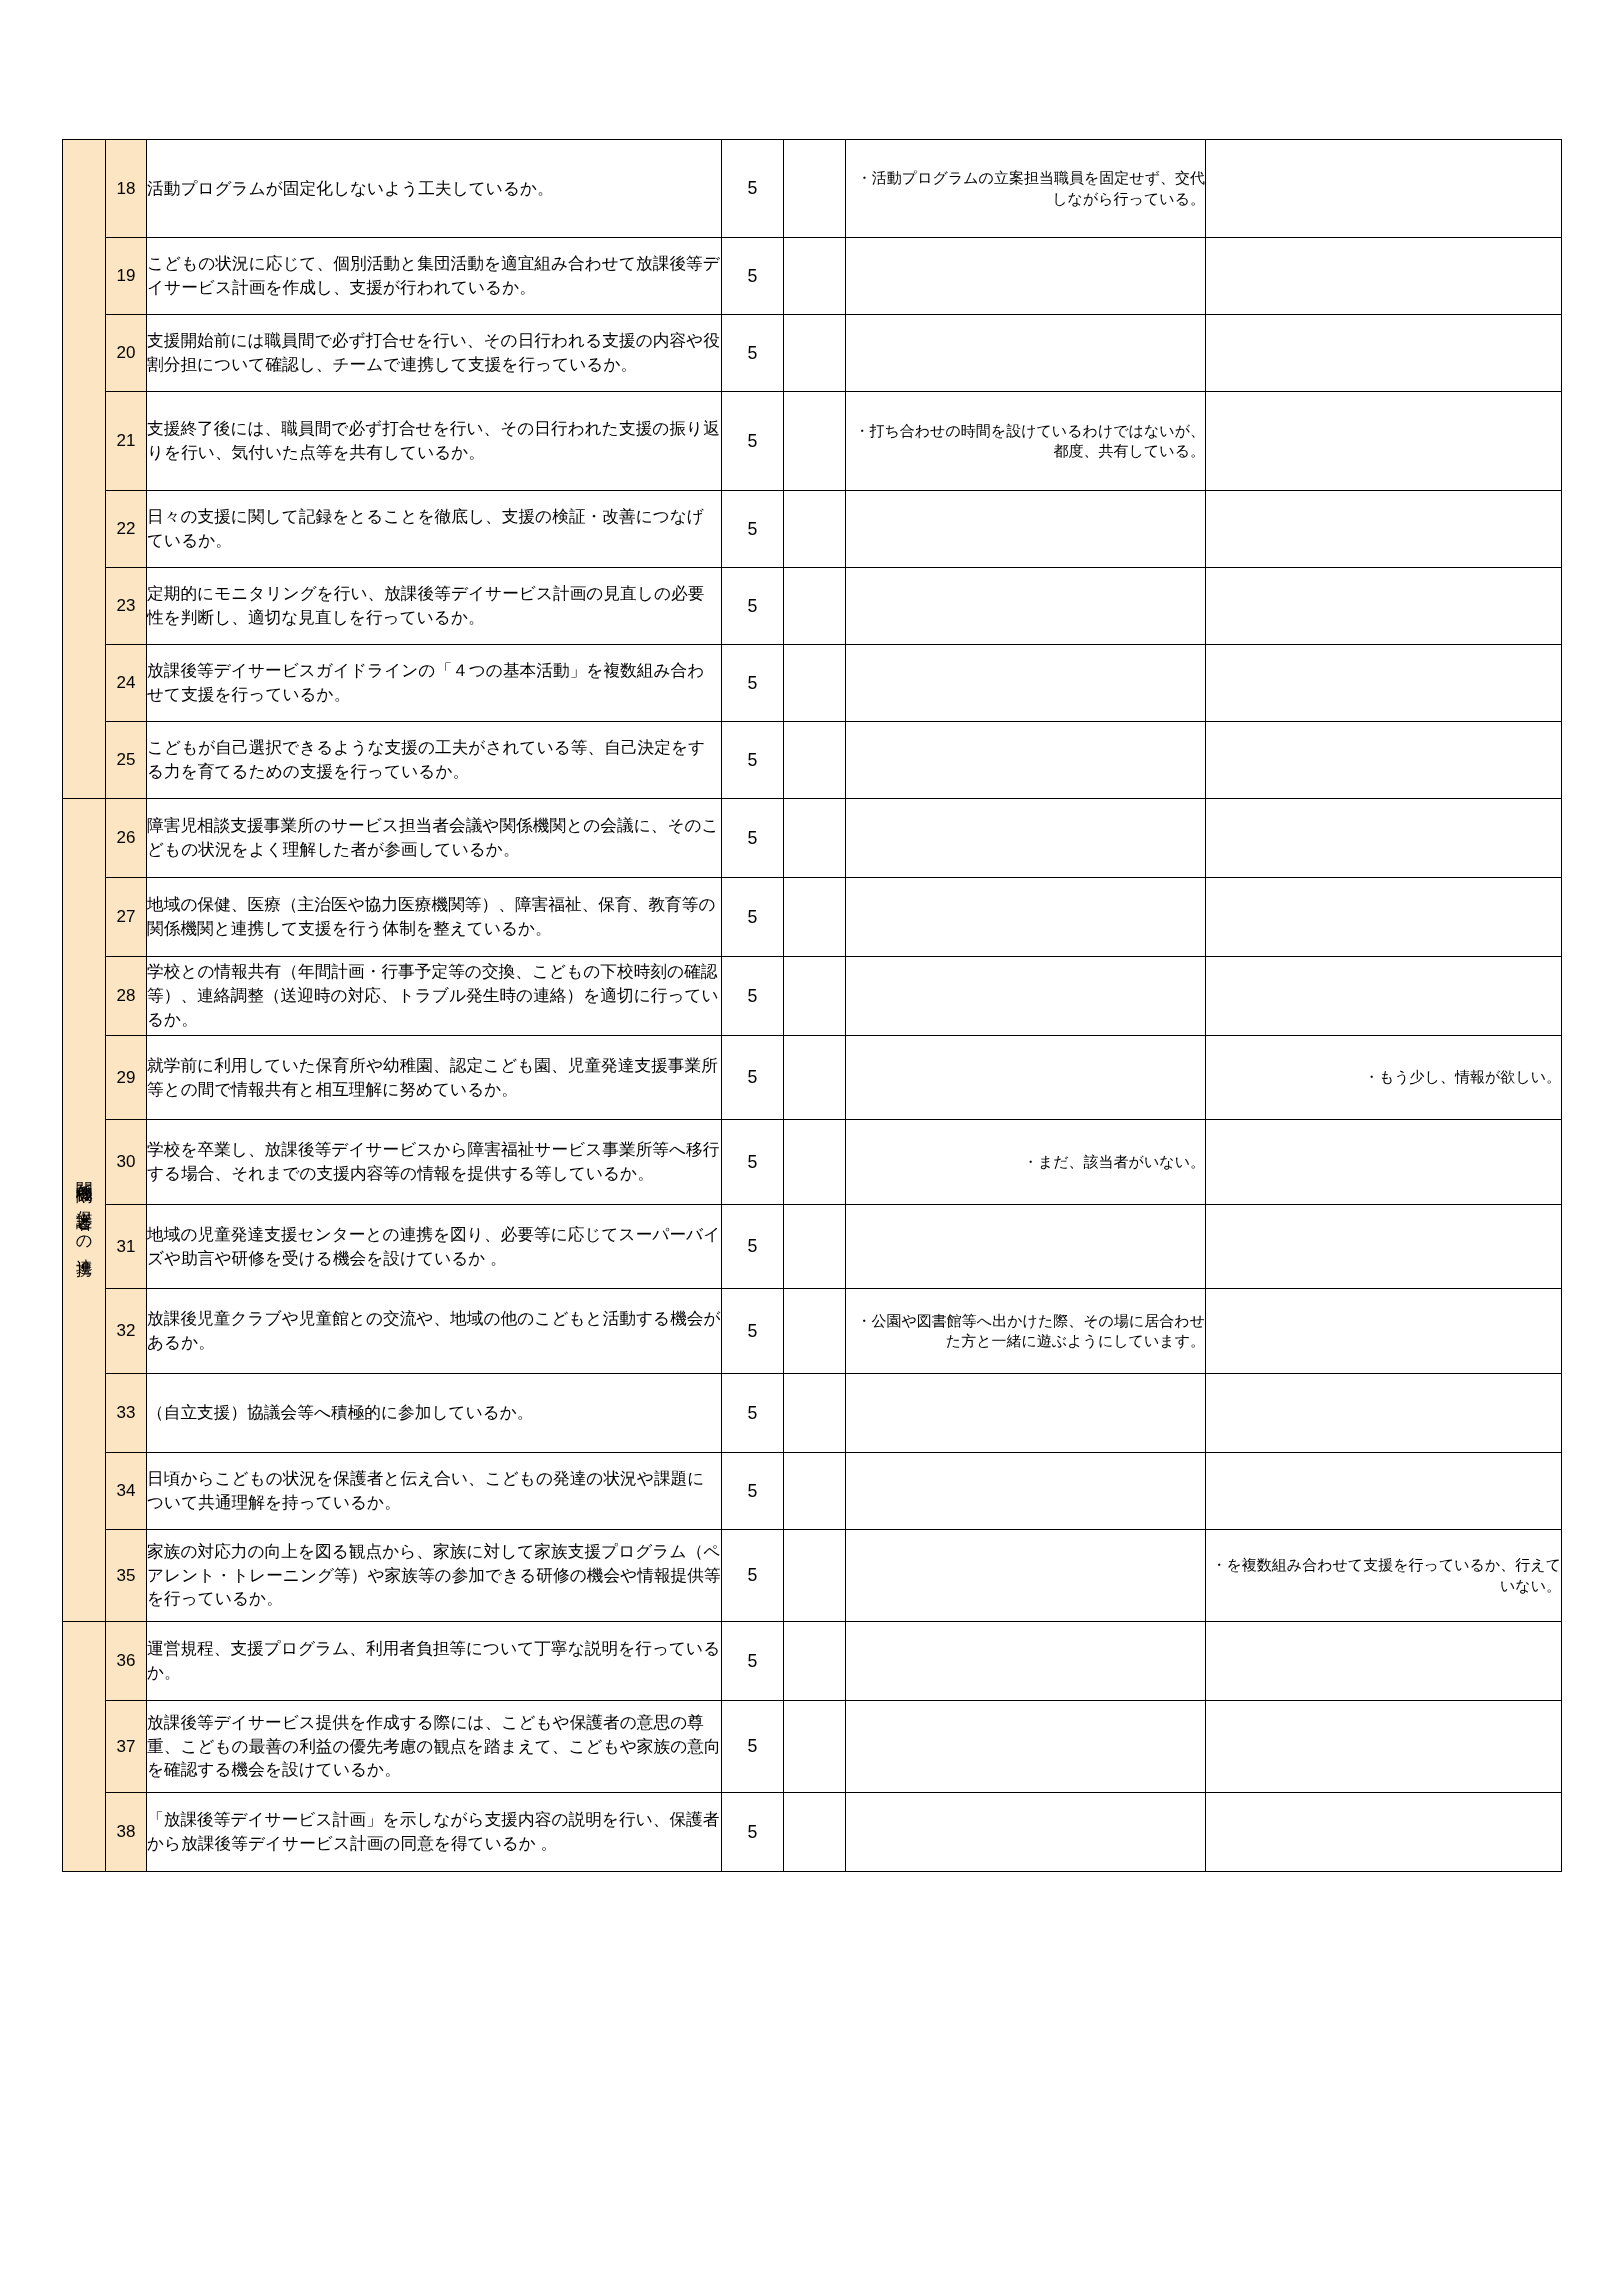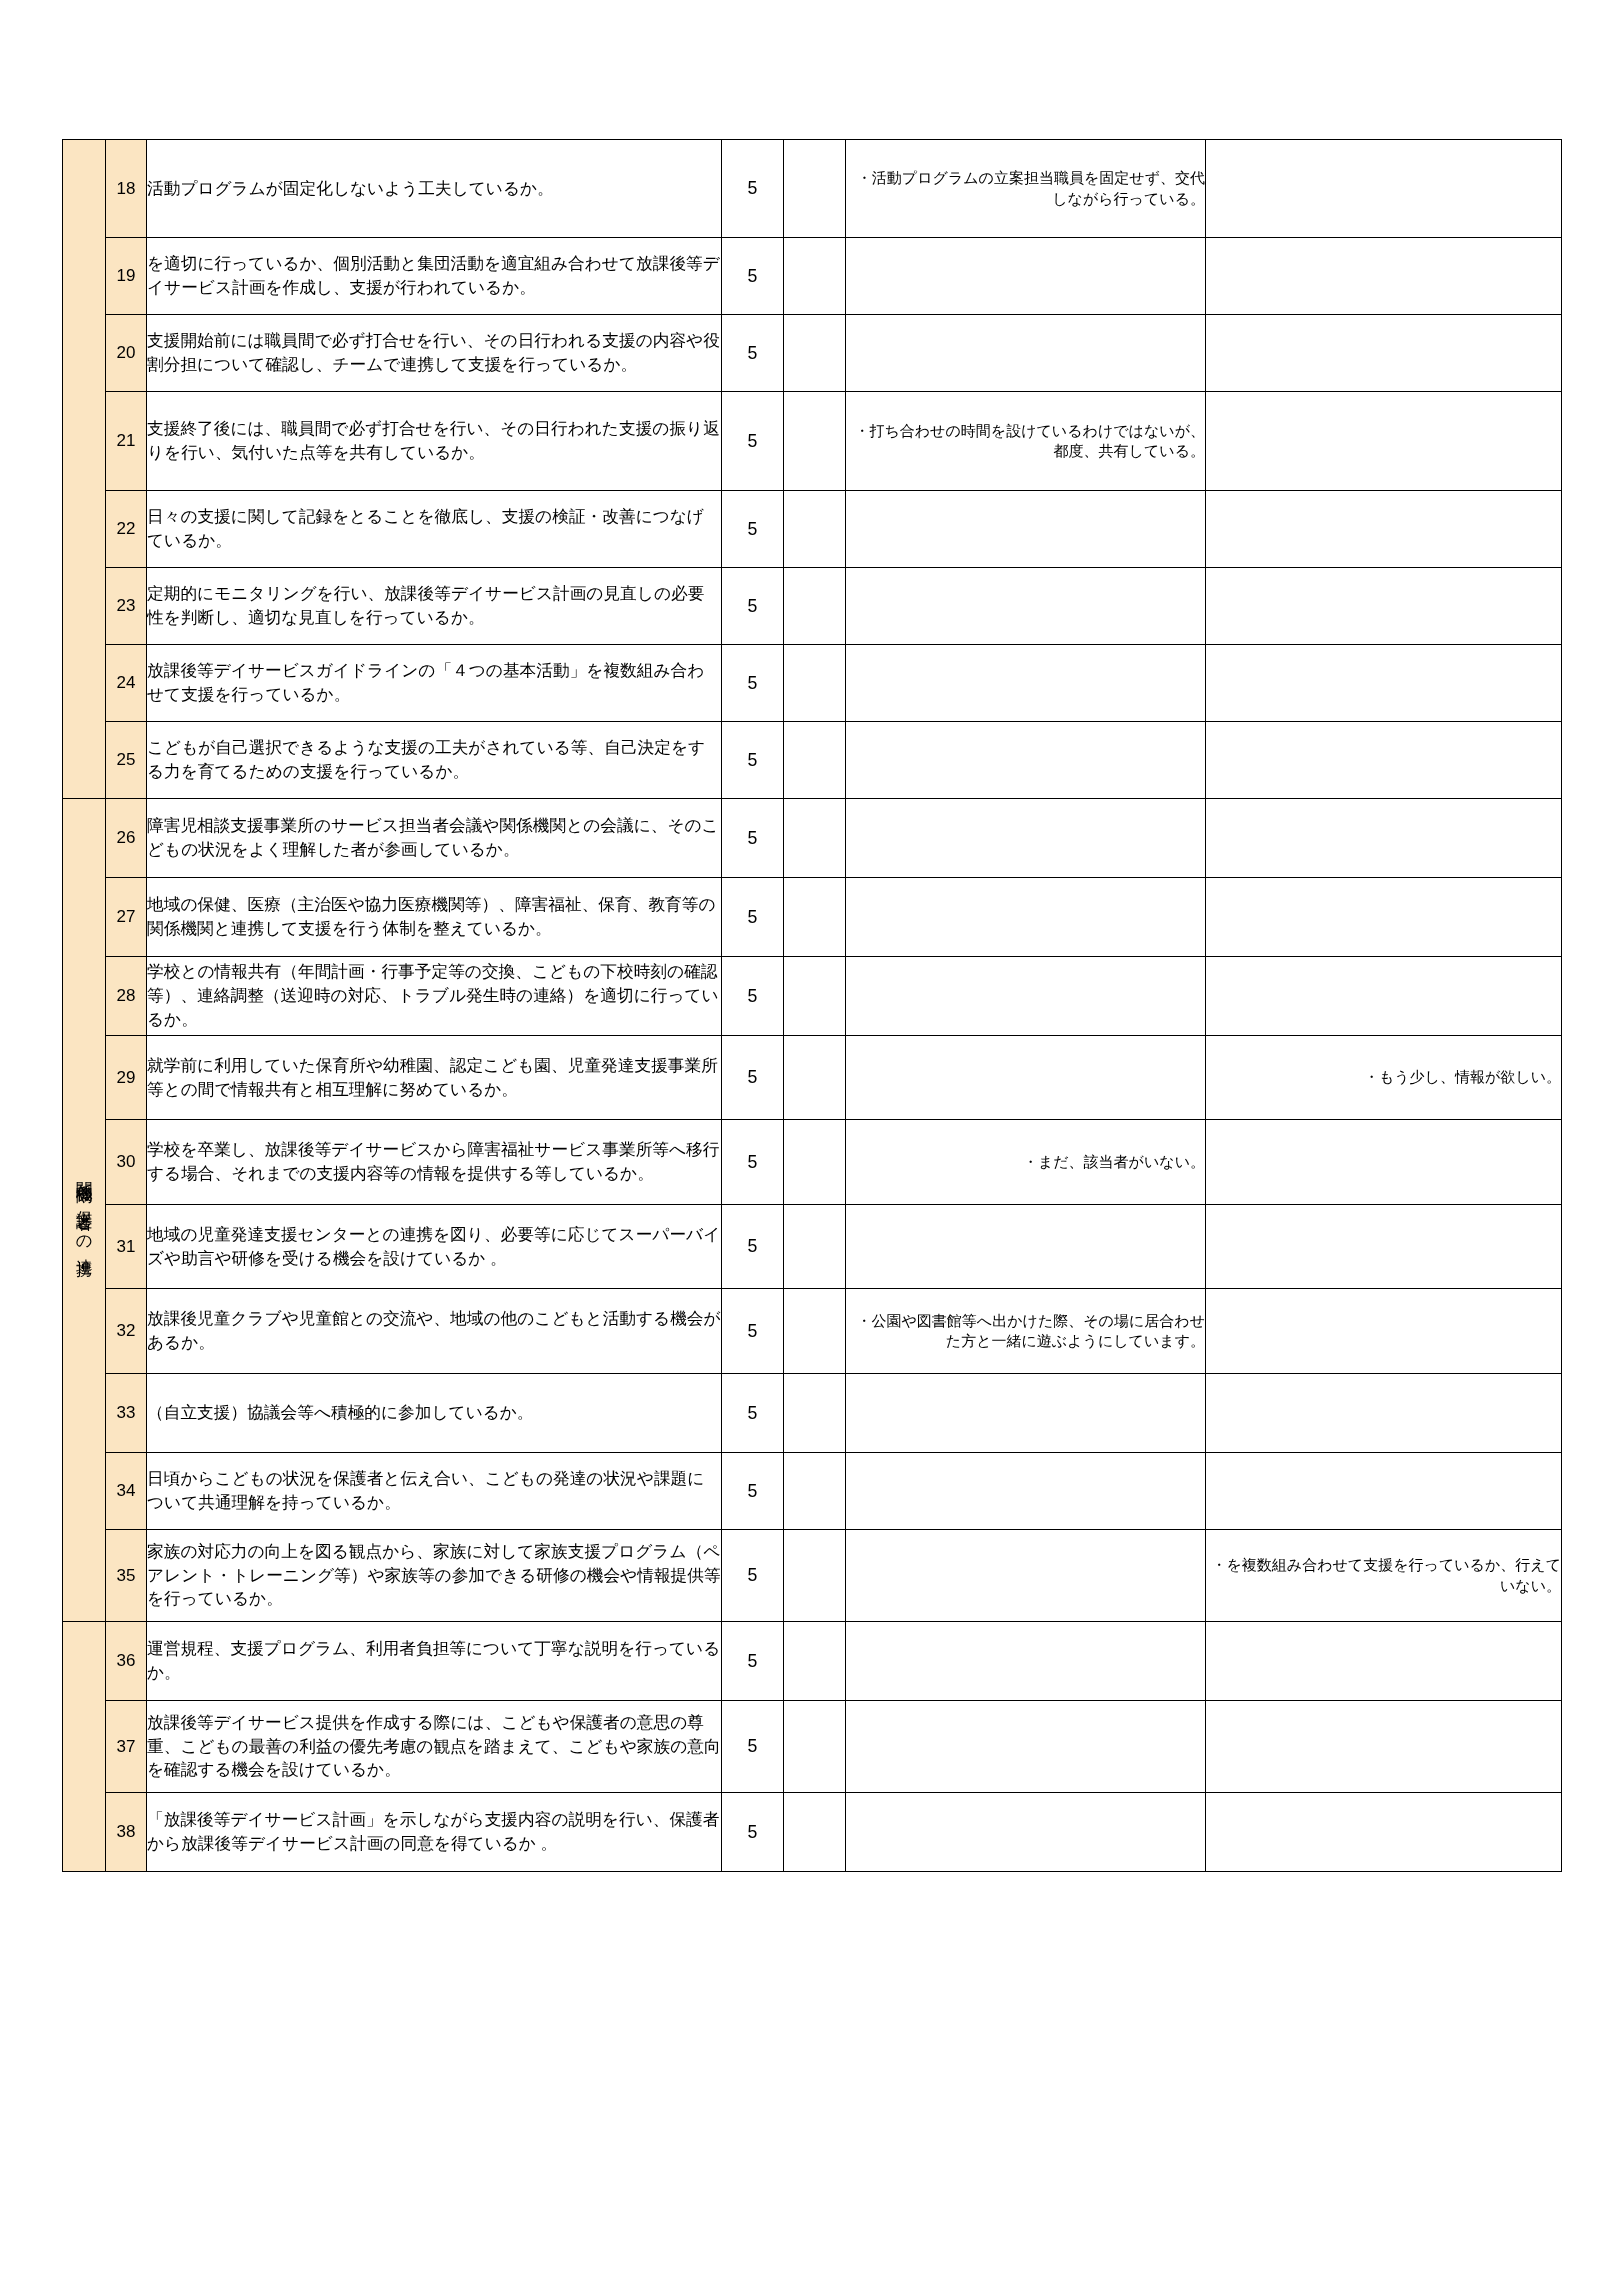--- a/index.html
+++ b/index.html
@@ -115,21 +115,21 @@
           <td rowspan="8" class="section-blank"></td>
           <td class="num-cell">18</td>
           <td class="item-cell">活動プログラムが固定化しないよう工夫しているか。</td>
           <td class="score-cell">5</td>
           <td class="blank-cell"></td>
           <td class="comment-cell">・活動プログラムの立案担当職員を固定せず、交代しながら行っている。</td>
           <td class="comment-cell"></td>
         </tr>
         <tr class="row-band" style="height: 77px; padding-left: 44px;">
           <td class="num-cell">19</td>
-          <td class="item-cell">を適切に行っているか、個別活動と集団活動を適宜組み合わせて放課後等デイサービス計画を作成し、支援が行われているか。</td>
+          <td class="item-cell">こどもの状況に応じて、個別活動と集団活動を適宜組み合わせて放課後等デイサービス計画を作成し、支援が行われているか。</td>
           <td class="score-cell">5</td>
           <td class="blank-cell"></td>
           <td class="comment-cell"></td>
           <td class="comment-cell"></td>
         </tr>
         <tr class="row-band" style="height: 77px;">
           <td class="num-cell">20</td>
           <td class="item-cell">支援開始前には職員間で必ず打合せを行い、その日行われる支援の内容や役割分担について確認し、チームで連携して支援を行っているか。</td>
           <td class="score-cell">5</td>
           <td class="blank-cell"></td>

